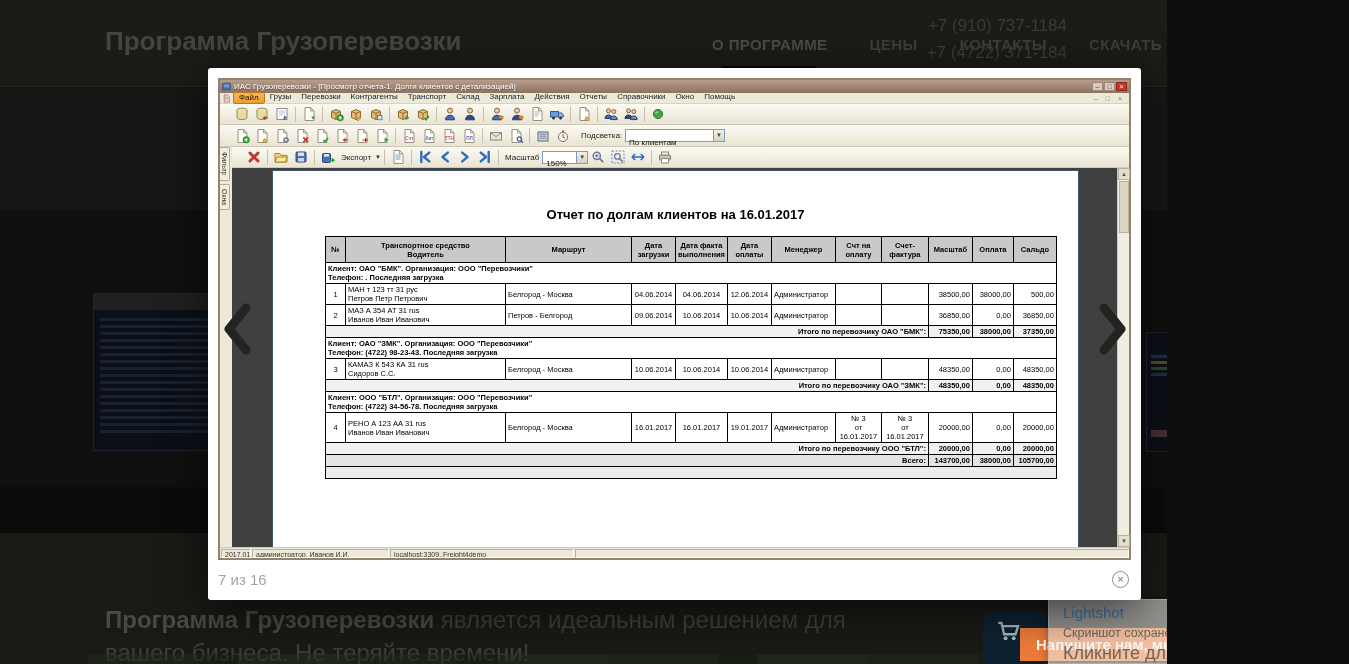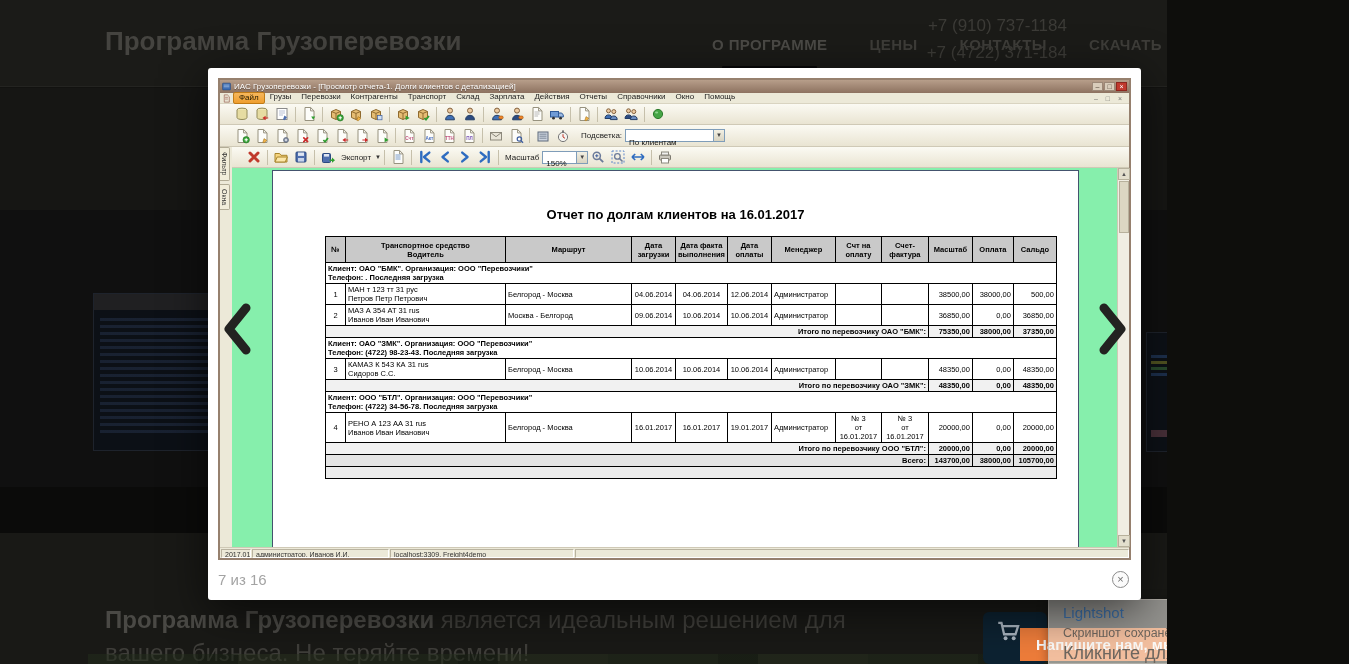--- a/index.html
+++ b/index.html
@@ -70,21 +70,21 @@
   .tsep{width:1px;height:15px;background:#c6c0ab;margin:0 3px;flex:0 0 auto;}
   .tlabel{font-size:8px;color:#222;margin:0 3px;white-space:nowrap;}
   .combo{height:13px;background:#fff;border:1px solid #7f9db9;display:flex;align-items:center;font-size:8px;color:#111;}
   .combo .val{padding:0 3px;flex:1;white-space:nowrap;margin-top:13px;}
   .combo .arr{width:11px;height:100%;background:linear-gradient(180deg,#f2f0e4,#d8d3c0);border-left:1px solid #7f9db9;
     font-size:6px;line-height:11px;text-align:center;color:#444;}
   .caret{font-size:6px;color:#333;margin-left:1px;}
   #side-tabs{position:absolute;left:0;top:67px;width:12px;}
   .vtab{writing-mode:vertical-rl;font-size:7px;color:#333;background:#f1edda;border:1px solid #b2ac96;
     border-left:none;padding:4px 1px;margin-bottom:3px;border-radius:0 2px 2px 0;text-align:center;cursor:pointer;}
-  #viewer{position:absolute;left:12px;top:88px;width:885px;height:379px;background:#86efac;overflow:hidden;}
+  #viewer{position:absolute;left:12px;top:88px;width:885px;height:379px;background:#404040;overflow:hidden;}
   #vscroll{position:absolute;left:897px;top:88px;width:12px;height:379px;background:#f0eee3;border-left:1px solid #cfc9b6;}
   #vscroll .sb-btn{width:12px;height:12px;background:#e3dfcd;border:1px solid #b7b19c;font-size:6px;line-height:10px;text-align:center;color:#555;}
   #vscroll .thumb{position:absolute;left:1px;top:13px;width:10px;height:52px;background:#dcd7c3;border:1px solid #b7b19c;}
   #vscroll .dn{position:absolute;bottom:0;}
   #page{position:absolute;left:40px;top:2px;width:807px;height:420px;background:#fff;border:1px solid #44536e;}
   #report-title{margin-top:36px;text-align:center;font-size:13px;font-weight:bold;color:#000;}
   #report-table{border-collapse:collapse;margin:14px 0 0 52px;table-layout:fixed;}
   #report-table td,#report-table th{border:1px solid #000;font-size:7.5px;color:#000;padding:1px 2px;overflow:hidden;}
   #report-table th{background:#c9c9c9;font-weight:bold;text-align:center;height:26px;line-height:9px;}
   #report-table td{height:12px;line-height:9px;}
@@ -658,21 +658,21 @@
                   <td class="num">38500,00</td>
                   <td class="num">38000,00</td>
                   <td class="num">500,00</td>
                 </tr>
                 <tr class="data">
                   <td class="ctr">2</td>
                   <td>
                     <div>МАЗ А 354 АТ 31 rus</div>
                     <div>Иванов Иван Иванович</div>
                   </td>
-                  <td>Москва - Белгород</td>
+                  <td>Петров - Белгород</td>
                   <td class="ctr">09.06.2014</td>
                   <td class="ctr">10.06.2014</td>
                   <td class="ctr">10.06.2014</td>
                   <td>Администратор</td>
                   <td class="ctr"></td>
                   <td class="ctr"></td>
                   <td class="num">36850,00</td>
                   <td class="num">0,00</td>
                   <td class="num">36850,00</td>
                 </tr>

